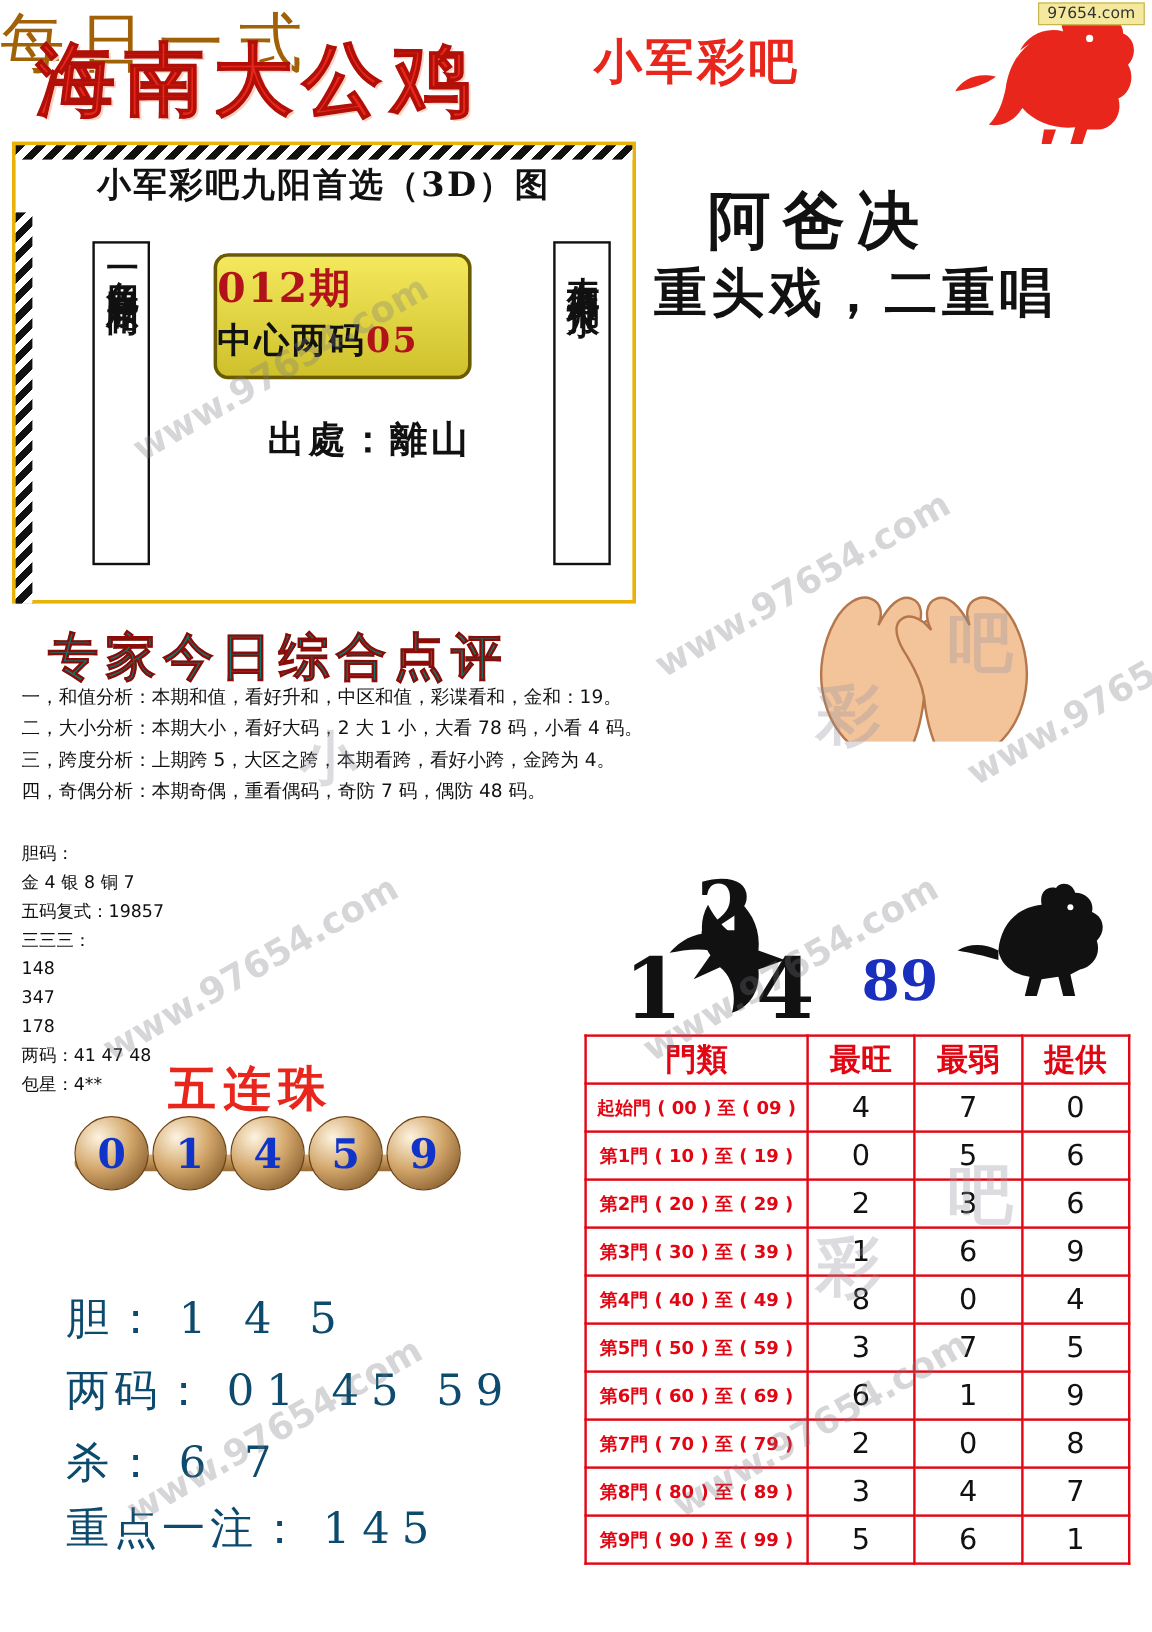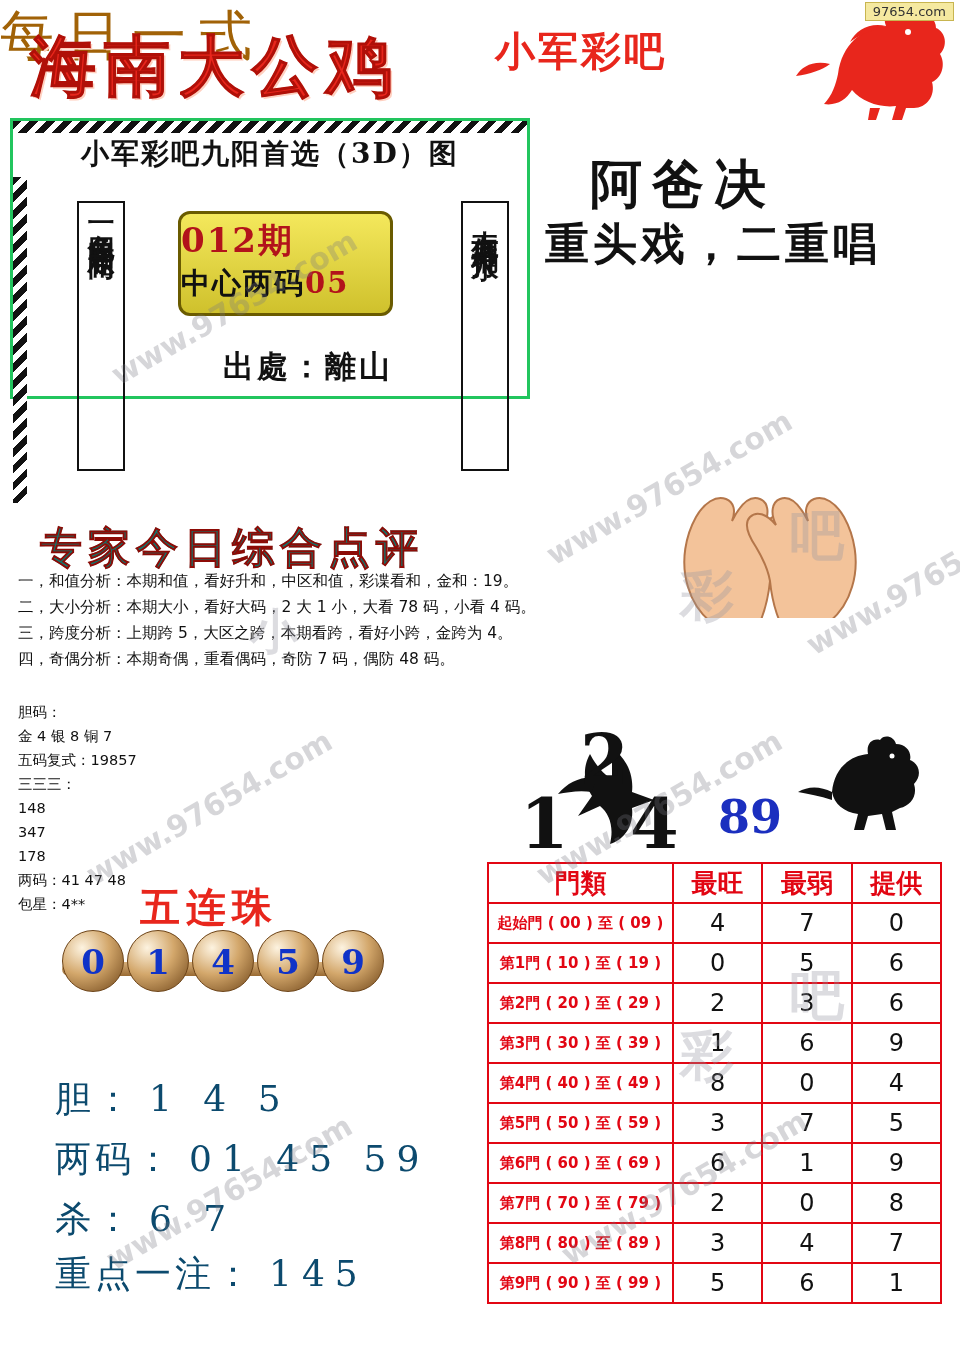--- a/index.html
+++ b/index.html
@@ -61,22 +61,22 @@
   .rooster-art {
     position: absolute;
     right: 10px; top: 4px;
     width: 240px; height: 118px;
   }
 
   
   .zigzag-box {
     position: absolute;
     left: 10px; top: 118px;
-    width: 520px; height: 281px;
-    border: 3px solid #22c55e;
+    width: 520px; height: 385px;
+    border: 3px solid #eab308;
     background: #fff;
   }
   .zig-top {
     position: absolute;
     left: 0; top: 0; width: 100%; height: 12px;
     background: repeating-linear-gradient(135deg,#111 0 6px,#fff 6px 12px);
   }
   .zig-left {
     position: absolute;
     left: 0; top: 56px; width: 14px; height: 326px;

